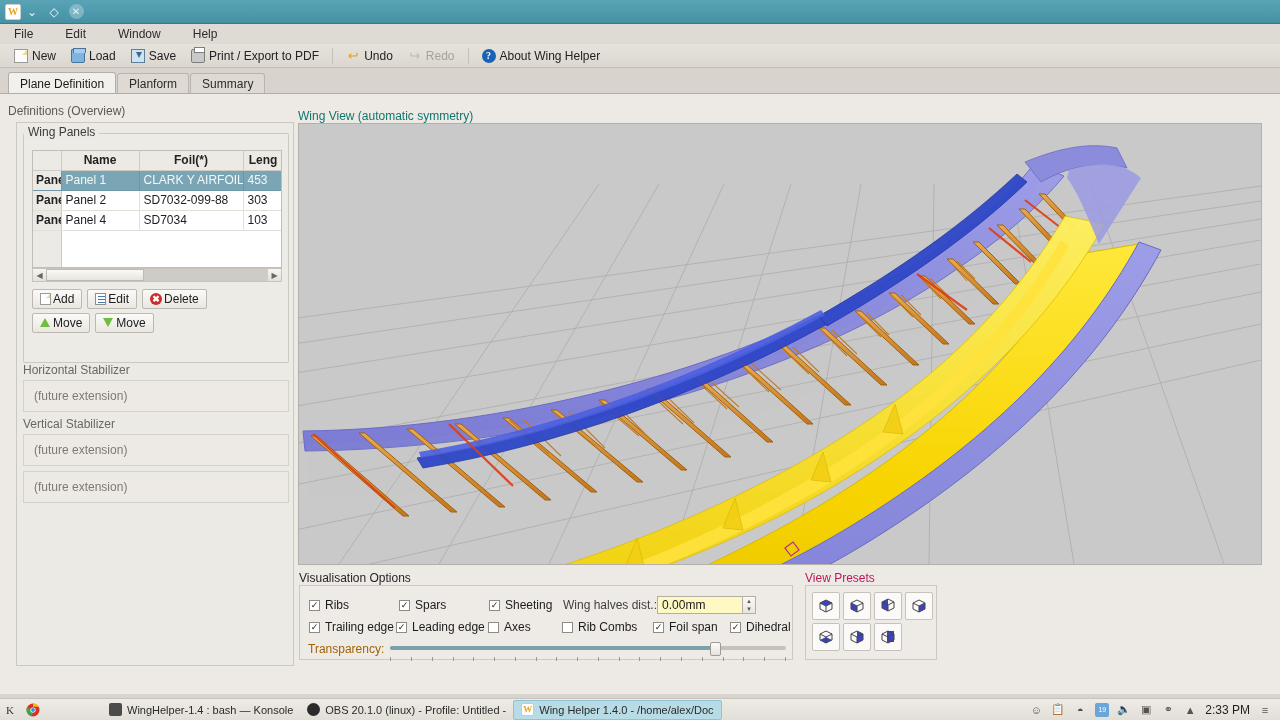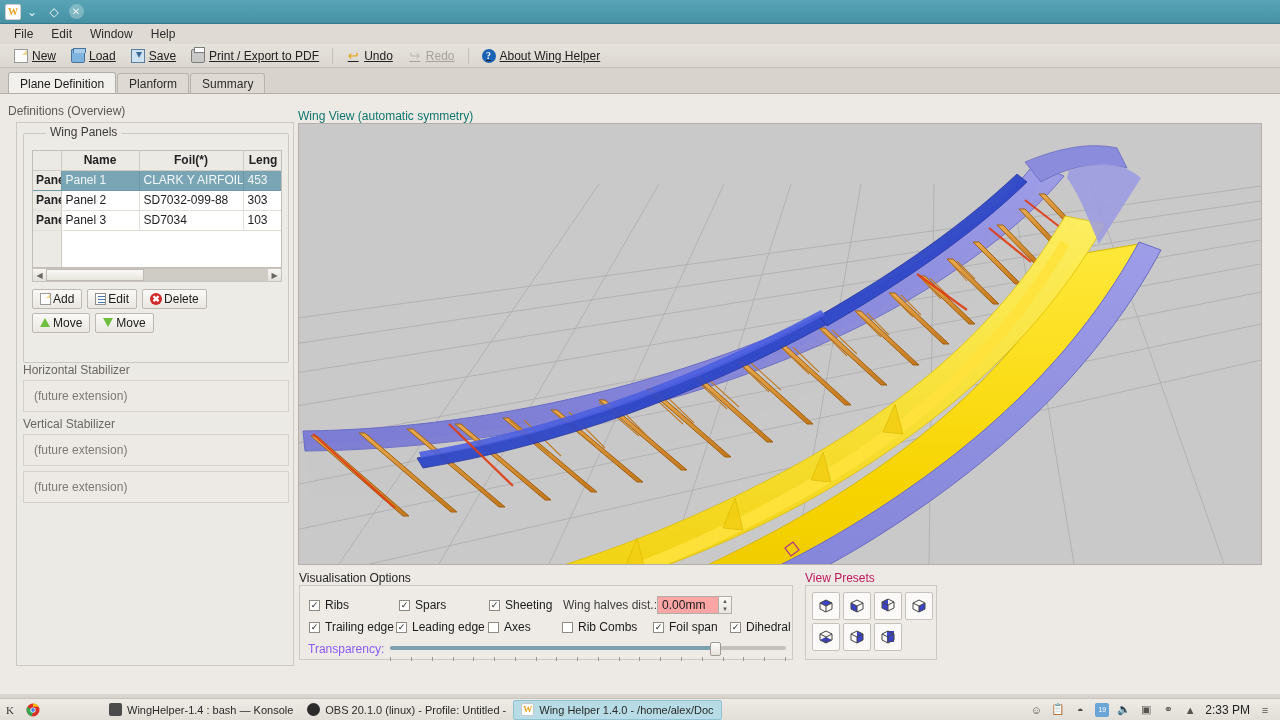--- a/index.html
+++ b/index.html
@@ -39,36 +39,36 @@
     width: 15px; height: 15px; border-radius: 50%;
     background: rgba(255,255,255,.28);
     display: flex; align-items: center; justify-content: center;
     font-size: 10px; color: #e8f4f7;
   }
 
   
   #menubar {
     position: absolute; left: 0; top: 24px; width: 1280px; height: 20px;
     background: #dfdbd4;
-    display: flex; align-items: center; padding-left: 6px; gap: 2px;
+    display: flex; align-items: center; padding-left: 6px; gap: 16px;
   }
   .menu-item {
     padding: 2px 8px; font-size: 12px; color: #2c2c2c;
   }
 
   
   #toolbar {
     position: absolute; left: 0; top: 44px; width: 1280px; height: 24px;
     background: linear-gradient(to bottom,#e6e3dd,#dbd7d0);
     border-bottom: 1px solid #c3bfb7;
     display: flex; align-items: center; padding-left: 8px; gap: 3px;
   }
   .tb-btn {
     display: flex; align-items: center; gap: 4px;
-    padding: 2px 6px; font-size: 12px; color: #222; white-space: nowrap; text-decoration: underline;
+    padding: 2px 6px; font-size: 12px; color: #222; white-space: nowrap;
   }
   .tb-btn.disabled { color: #a6a29b; }
   .tb-sep { width:1px; height:16px; background:#c5c1ba; margin:0 4px; }
   .ic { width: 14px; height: 14px; display:inline-block; position:relative; flex:none; }
 
   
   .ic-new { background:#fcfcfc; border:1px solid #9a9a9a; }
   .ic-new::after{content:"";position:absolute;right:0;top:0;border-width:0 0 5px 5px;
     border-style:solid;border-color:transparent transparent #f2d98a transparent;}
   .ic-load { background:#7fb4de; border:1px solid #46739c; border-radius:1px 1px 2px 2px; }
@@ -115,21 +115,21 @@
   #defs-group {
     position:absolute; left:8px; top:0; width:278px; height:562px;
     border:1px solid #cdc9c2; background:#eceae5;
   }
 
   
   #wp-group {
     position:absolute; left:6px; top:18px; width:266px; height:230px;
     border:1px solid #cdc9c2; background:#edebe6; border-radius:2px;
   }
-  #wp-title { position:absolute; left:22px; top:-9px; background:#edeae5; padding:0 4px;
+  #wp-title { position:absolute; left:0; top:-9px; background:#edeae5; padding:0 4px;
               font-size:12px; color:#3b3b3b; }
 
   
   #panel-table-wrap {
     position:absolute; left:8px; top:16px; width:250px; height:118px;
     background:#fff; border:1px solid #c2beb7; overflow:hidden;
   }
   table.pt { border-collapse:collapse; width:330px; table-layout:fixed; font-size:12px; }
   table.pt th {
     background:#eceae5; border:1px solid #cfcbc4; border-top:none; border-left:none;
@@ -211,31 +211,31 @@
     border:1px solid #cdc9c2; background:#eeebe6;
   }
   .cbrow { position:absolute; display:flex; align-items:center; }
   .cb { width:11px; height:11px; background:#fff; border:1px solid #8e8a84;
         display:inline-flex; align-items:center; justify-content:center;
         font-size:9px; color:#1b1b1b; line-height:11px; flex:none; }
   .cb-lab { margin-left:5px; font-size:12px; color:#1c1c1c; white-space:nowrap; }
 
   #spin-wrap { position:absolute; display:flex; align-items:center; }
   #spin-field {
-    width:62px; height:18px; background:#fca5a5; border:1px solid #b3afa8;
+    width:86px; height:18px; background:#fef9c3; border:1px solid #b3afa8;
     font-size:12px; color:#1b1b1b; padding-left:4px; line-height:17px;
   }
   #spin-btns { width:13px; height:18px; border:1px solid #b3afa8; border-left:none;
                background:linear-gradient(to bottom,#faf9f6,#e9e6e0);
                display:flex; flex-direction:column; }
   .spin-b { flex:1; display:flex; align-items:center; justify-content:center;
             font-size:6px; color:#5d5952; }
 
   #transp-row { position:absolute; left:8px; top:56px; display:flex; align-items:center; width:478px; }
-  #transp-lab { font-size:12px; color:#8b5cf6; white-space:nowrap; }
+  #transp-lab { font-size:12px; color:#a16207; white-space:nowrap; }
   #slider { position:relative; flex:1; height:14px; margin-left:6px; }
   #sl-track { position:absolute; left:0; top:4px; width:100%; height:4px;
               background:#c4c0ba; border-radius:2px; }
   #sl-fill { position:absolute; left:0; top:4px; width:82%; height:4px;
              background:#7ba0ae; border-radius:2px; }
   #sl-handle { position:absolute; left:calc(82% - 5px); top:0; width:11px; height:14px;
                background:linear-gradient(to bottom,#fcfbf9,#e6e3dd);
                border:1px solid #9e9a94; border-radius:2px; }
   #sl-ticks { position:absolute; left:0; top:15px; width:100%; height:4px;
               display:flex; justify-content:space-between; }
@@ -370,21 +370,21 @@
               </tr>
               <tr>
                 <td class="rowhdr col-h">Panel #2</td>
                 <td class="col-n">Panel 2</td>
                 <td class="col-f">SD7032-099-88</td>
                 <td class="col-l">303</td>
 
               </tr>
               <tr>
                 <td class="rowhdr col-h">Panel #3</td>
-                <td class="col-n">Panel 3</td>
+                <td class="col-n">Panel 4</td>
                 <td class="col-f">SD7034</td>
                 <td class="col-l">103</td>
 
               </tr>
               <tr class="blank">
                 <td class="rowhdr col-h"></td>
                 <td colspan="4"></td>
               </tr>
             </tbody>
           </table>

